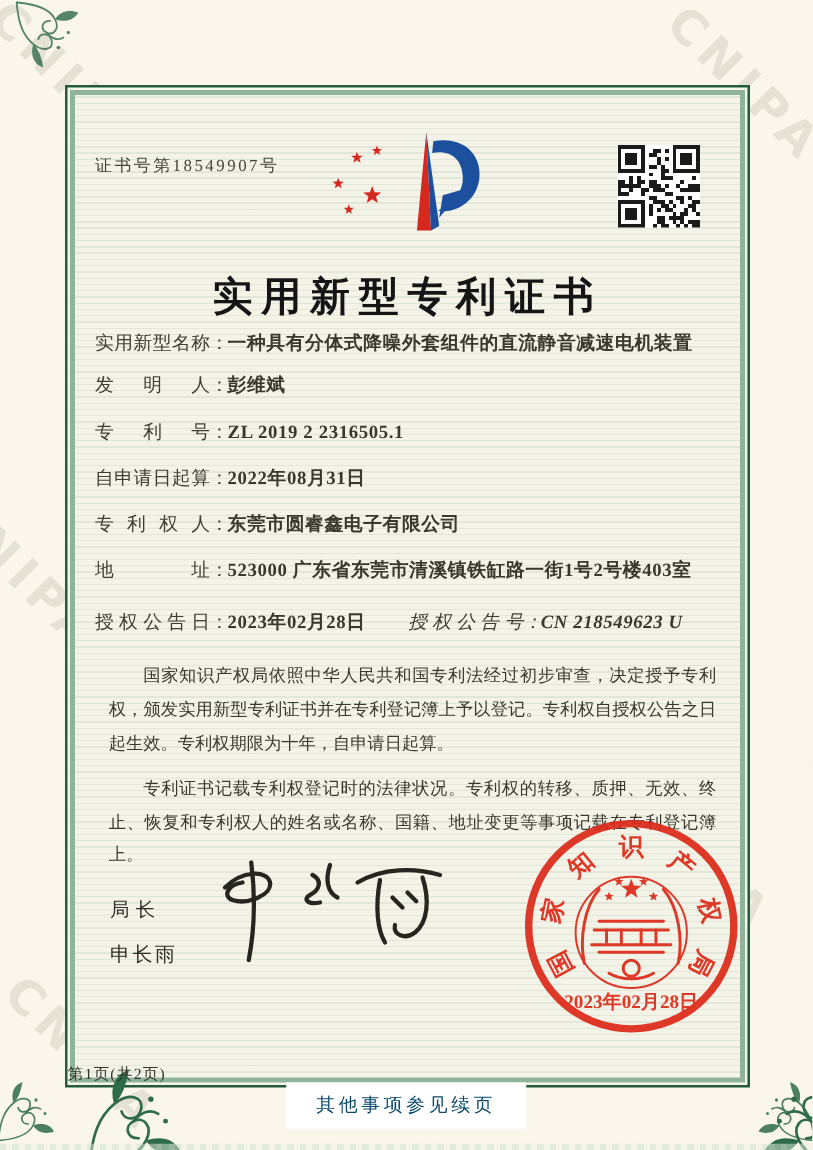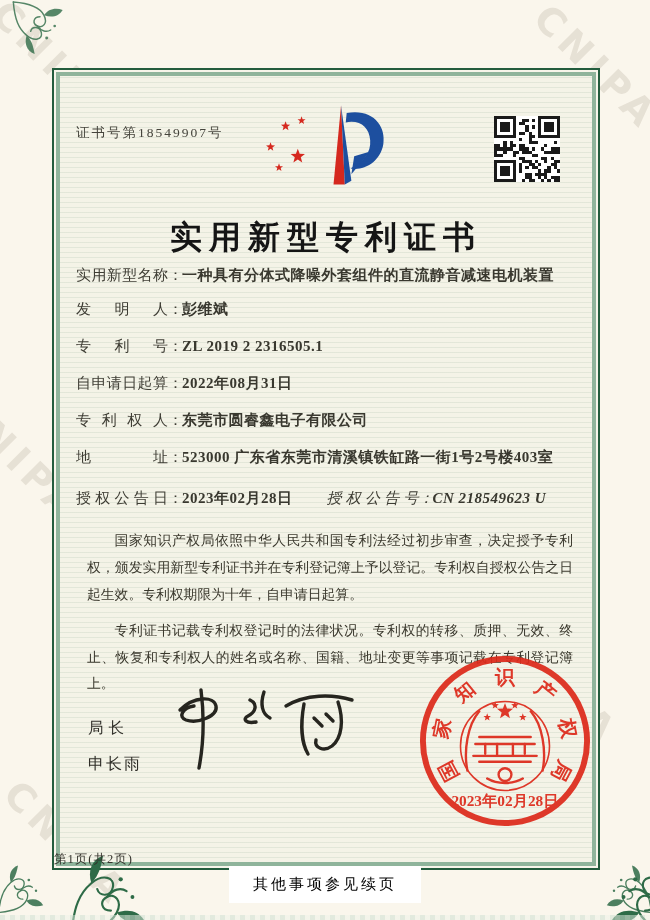--- a/index.html
+++ b/index.html
@@ -57,21 +57,21 @@
   .sig-title{position:absolute;left:34px;top:648px;font-size:15.5px;color:#2e2d27;letter-spacing:5px;}
   .sig-name{position:absolute;left:34px;top:684px;font-size:16px;color:#2e2d27;letter-spacing:2px;}
   .signature-svg{position:absolute;left:100px;top:614px;}
   .seal{position:absolute;left:362px;top:582px;width:178px;height:178px;opacity:.93;}
   .seal text{font-family:"Liberation Serif","DejaVu Serif",serif;}
 
   
   .page-info{position:absolute;left:0;bottom:0;width:100%;
              font-size:12.5px;color:#34332c;letter-spacing:1px;}
   .continuation{position:absolute;left:50%;top:866px;transform:translateX(-50%);
-                background:#ffffff;padding:9px 24px;font-size:15px;color:#000000;
+                background:#ffffff;padding:9px 24px;font-size:15px;color:#0c4a6e;
                 letter-spacing:3px;white-space:nowrap;z-index:5;}
 </style>
 </head>
 <body>
 
 <svg width="0" height="0" style="position:absolute">
   <defs>
     <g id="flourish" fill="none" stroke="#2e6b47" stroke-width="2.2" stroke-linecap="round">
       <path d="M8,84 C34,82 48,76 54,64 C60,52 52,44 44,48 C36,52 38,62 48,62"></path>
       <path d="M8,84 C10,58 16,44 28,34 C40,24 52,28 50,38 C48,48 36,48 34,40"></path>

